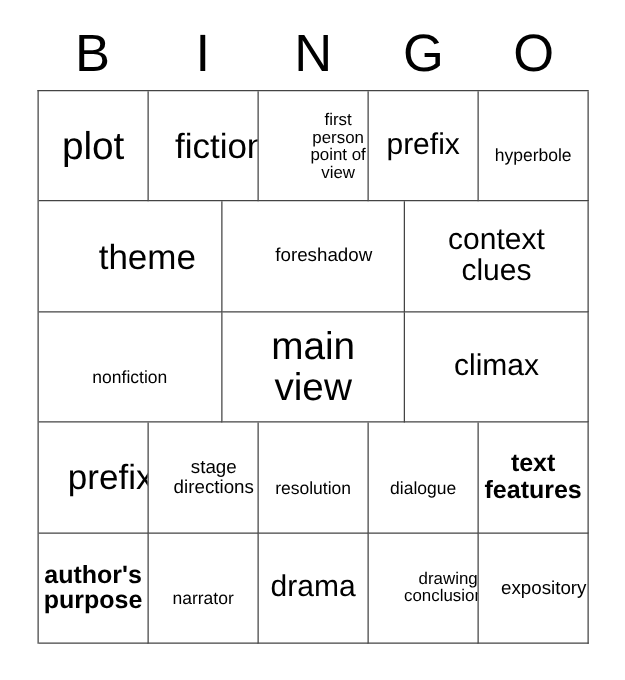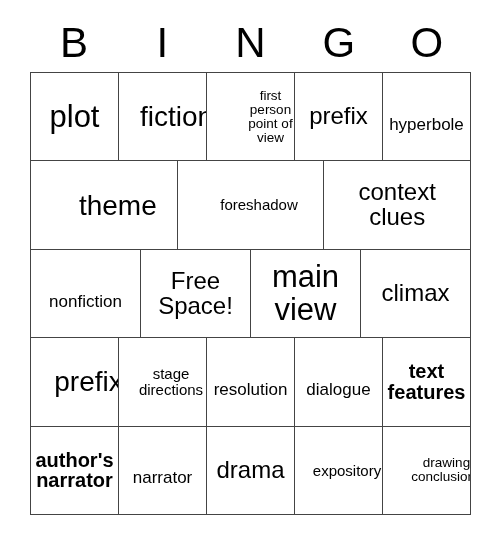--- a/index.html
+++ b/index.html
@@ -76,21 +76,21 @@
     width: 100%;
     line-height: 1.04;
     color: #000000;
     white-space: pre-line;
   }
   
   .fs-xl  { font-size: 31px; }
   .fs-lg  { font-size: 28px; margin-left: 28px; }
   .fs-md  { font-size: 24px; }
   .fs-sm  { font-size: 20px; font-weight: bold; }
-  .fs-xs  { font-size: 17px; margin-top: 16px; }
+  .fs-xs  { font-size: 14px; margin-top: 16px; }
   .fs-xxs { font-size: 15px; margin-left: 17px; }
   .fs-tiny{ font-size: 13.5px; padding-left: 40px; }
 </style>
 </head>
 <body>
 
 <div id="card">
 
   <div id="header">
       <div class="header-cell">B</div>
@@ -131,24 +131,20 @@
         <div class="cell">
           <span class="cell-text fs-md">context
 clues</span>
         </div>
       </div>
       <div class="grid-row">
         <div class="cell">
           <span class="cell-text fs-xs">nonfiction</span>
         </div>
         <div class="cell">
-          <span class="cell-text fs-md">Free
-Space!</span>
-        </div>
-        <div class="cell">
           <span class="cell-text fs-xl">main
 view</span>
         </div>
         <div class="cell">
           <span class="cell-text fs-md">climax</span>
         </div>
       </div>
       <div class="grid-row">
         <div class="cell">
           <span class="cell-text fs-lg">prefix</span>
@@ -164,31 +160,31 @@
           <span class="cell-text fs-xs">dialogue</span>
         </div>
         <div class="cell">
           <span class="cell-text fs-sm">text
 features</span>
         </div>
       </div>
       <div class="grid-row">
         <div class="cell">
           <span class="cell-text fs-sm">author's
-narrator</span>
+purpose</span>
         </div>
         <div class="cell">
           <span class="cell-text fs-xs">narrator</span>
         </div>
         <div class="cell">
           <span class="cell-text fs-md">drama</span>
         </div>
         <div class="cell">
-          <span class="cell-text fs-xxs">expository</span>
+          <span class="cell-text fs-tiny">drawing
+conclusions</span>
         </div>
         <div class="cell">
-          <span class="cell-text fs-tiny">drawing
-conclusions</span>
+          <span class="cell-text fs-xxs">expository</span>
         </div>
       </div>
     </div>
 
 </div>
 
 </body></html>

